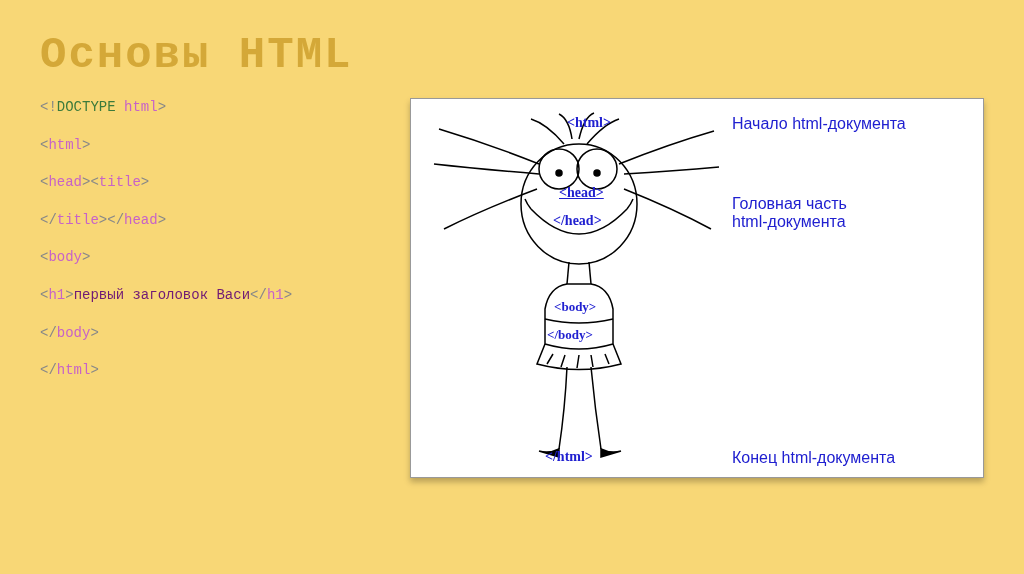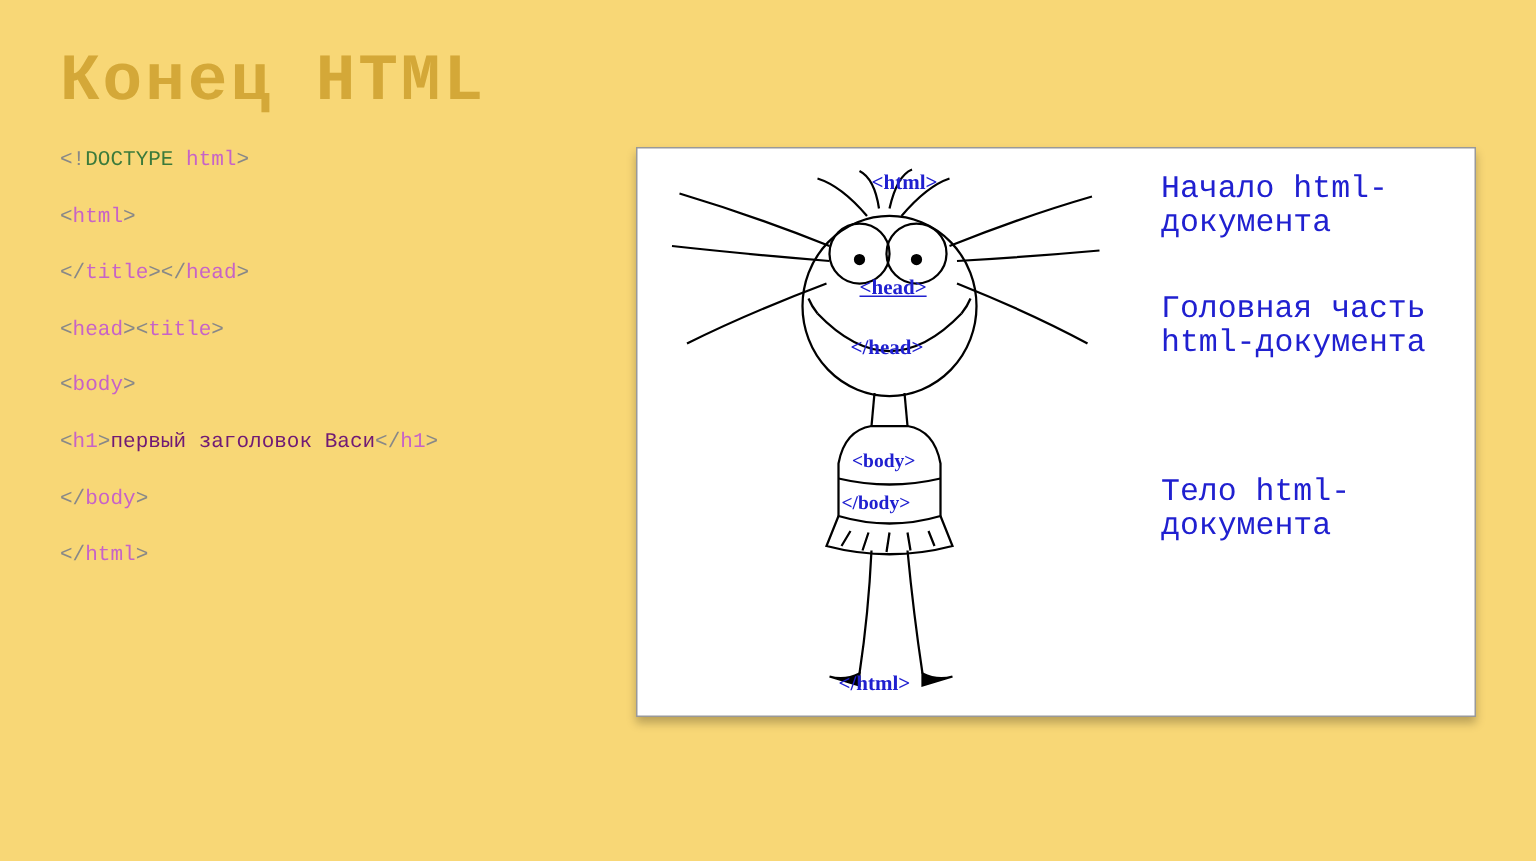--- a/index.html
+++ b/index.html
@@ -13,21 +13,21 @@
   }
   .title {
     font-size: 44px;
     font-weight: bold;
     color: #d4a838;
     letter-spacing: 2px;
     margin-bottom: 18px;
   }
   .content-row {
     display: flex;
-    gap: 44px;
+    gap: 30px;
   }
   .code-block {
     flex: 0 0 340px;
     font-family: "Courier New", monospace;
     font-size: 14px;
     line-height: 1.4;
     color: #888;
   }
   .code-line { margin-bottom: 18px; white-space: pre; }
   .tag-angle { color: #888; }
@@ -44,67 +44,66 @@
     height: 380px;
     display: flex;
     gap: 8px;
   }
   .figure-col {
     flex: 0 0 305px;
     position: relative;
   }
   .labels-col {
     flex: 1;
-    font-family: Liberation Mono, monospace;
-    font-size: 21px;
+    font-family: Liberation Sans, sans-serif;
+    font-size: 16px;
     color: #2020d0;
     position: relative;
-    margin-left: 28px;
   }
   .lbl { position: absolute; left: 0; }
   .lbl1 { top: 6px; }
   .lbl2 { top: 86px; }
   .lbl3 { top: 208px; }
   .lbl4 { top: 340px; }
   .tag-box {
     position: absolute;
     font-family: "Times New Roman", serif;
     font-size: 14px;
     color: #2020d0;
     font-weight: bold;
     z-index: 5;
   }
   .tb-html1 { top: 6px; left: 148px; }
   .tb-head1 { top: 76px; left: 140px; text-decoration: underline; }
-  .tb-head2 { top: 116px; left: 134px; }
+  .tb-head2 { top: 104px; left: 134px; }
   .tb-body1 { top: 190px; left: 135px; font-size: 13px; }
   .tb-body2 { top: 218px; left: 128px; font-size: 13px; }
   .tb-html2 { top: 340px; left: 126px; }
   svg.figure-svg {
     position: absolute;
     top: 0; left: 0;
     width: 305px;
     height: 360px;
   }
 </style>
 </head>
 <body>
 
-<div class="title">Конец HTML</div>
+<div class="title">Основы HTML</div>
 
 <div class="content-row">
   <div class="code-block">
 
     <div class="code-line"><span class="tag-angle">&lt;!</span><span class="tag-name">DOCTYPE</span><span> </span><span class="kw-pink">html</span><span class="tag-angle">&gt;</span></div>
 
     <div class="code-line"><span class="tag-angle">&lt;</span><span class="kw-pink">html</span><span class="tag-angle">&gt;</span></div>
 
+    <div class="code-line"><span class="tag-angle">&lt;</span><span class="kw-pink">head</span><span class="tag-angle">&gt;&lt;</span><span class="kw-pink">title</span><span class="tag-angle">&gt;</span></div>
+
     <div class="code-line"><span class="tag-angle">&lt;/</span><span class="kw-pink">title</span><span class="tag-angle">&gt;&lt;/</span><span class="kw-pink">head</span><span class="tag-angle">&gt;</span></div>
-
-    <div class="code-line"><span class="tag-angle">&lt;</span><span class="kw-pink">head</span><span class="tag-angle">&gt;&lt;</span><span class="kw-pink">title</span><span class="tag-angle">&gt;</span></div>
 
     <div class="code-line"><span class="tag-angle">&lt;</span><span class="kw-pink">body</span><span class="tag-angle">&gt;</span></div>
 
     <div class="code-line"><span class="tag-angle">&lt;</span><span class="kw-pink">h1</span><span class="tag-angle">&gt;</span><span class="text-black">первый заголовок Васи</span><span class="tag-angle">&lt;/</span><span class="kw-pink">h1</span><span class="tag-angle">&gt;</span></div>
 
 
     <div class="code-line"><span class="tag-angle">&lt;/</span><span class="kw-pink">body</span><span class="tag-angle">&gt;</span></div>
 
     <div class="code-line"><span class="tag-angle">&lt;/</span><span class="kw-pink">html</span><span class="tag-angle">&gt;</span></div>
 
@@ -158,16 +157,16 @@
       <div class="tag-box tb-head1">&lt;head&gt;</div>
       <div class="tag-box tb-head2">&lt;/head&gt;</div>
       <div class="tag-box tb-body1">&lt;body&gt;</div>
       <div class="tag-box tb-body2">&lt;/body&gt;</div>
       <div class="tag-box tb-html2">&lt;/html&gt;</div>
     </div>
     <div class="labels-col">
       <div class="lbl lbl1">Начало html-документа</div>
       <div class="lbl lbl2" style="white-space:pre-line">Головная часть
 html-документа</div>
-      <div class="lbl lbl3">Тело html-документа</div>
+      <div class="lbl lbl4">Конец html-документа</div>
     </div>
   </div>
 </div>
 
 </body></html>

